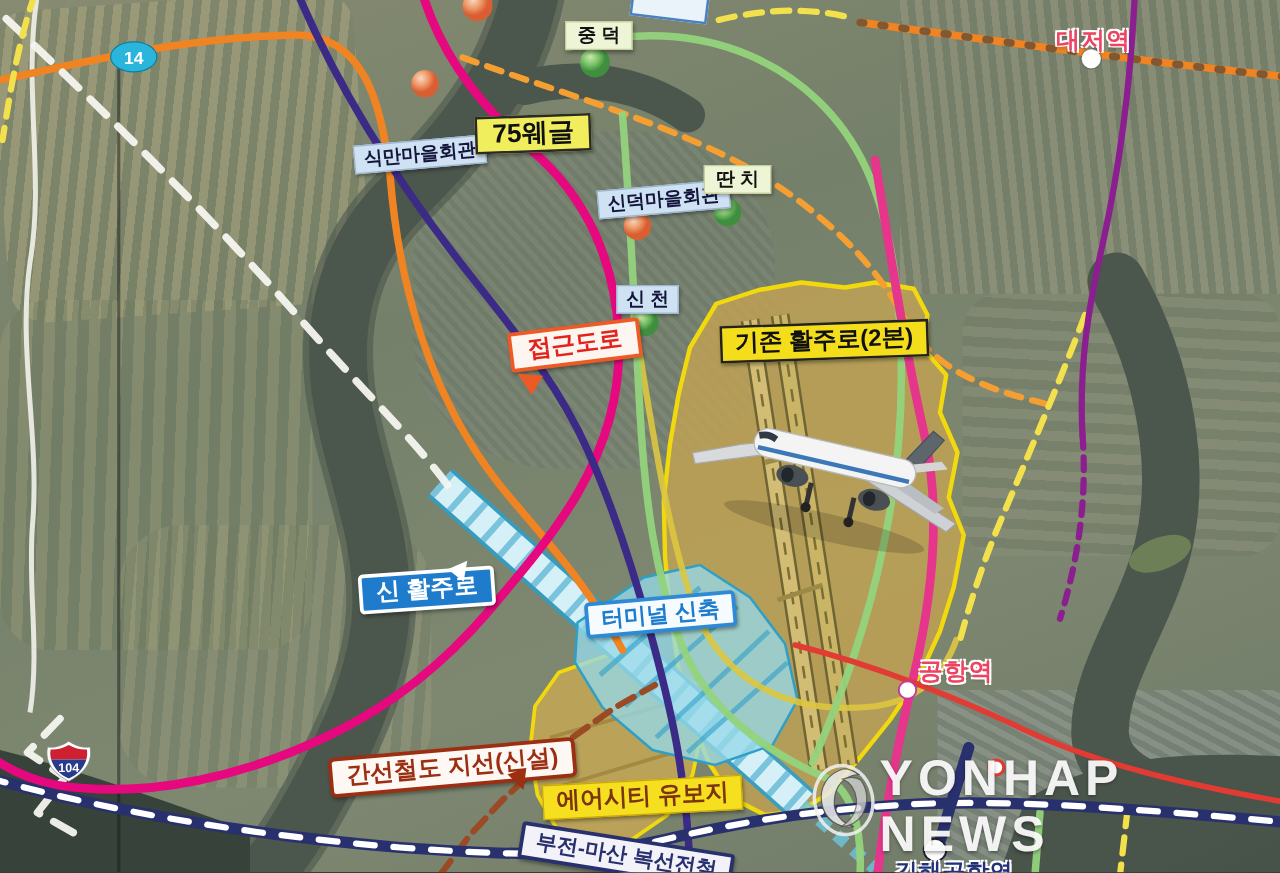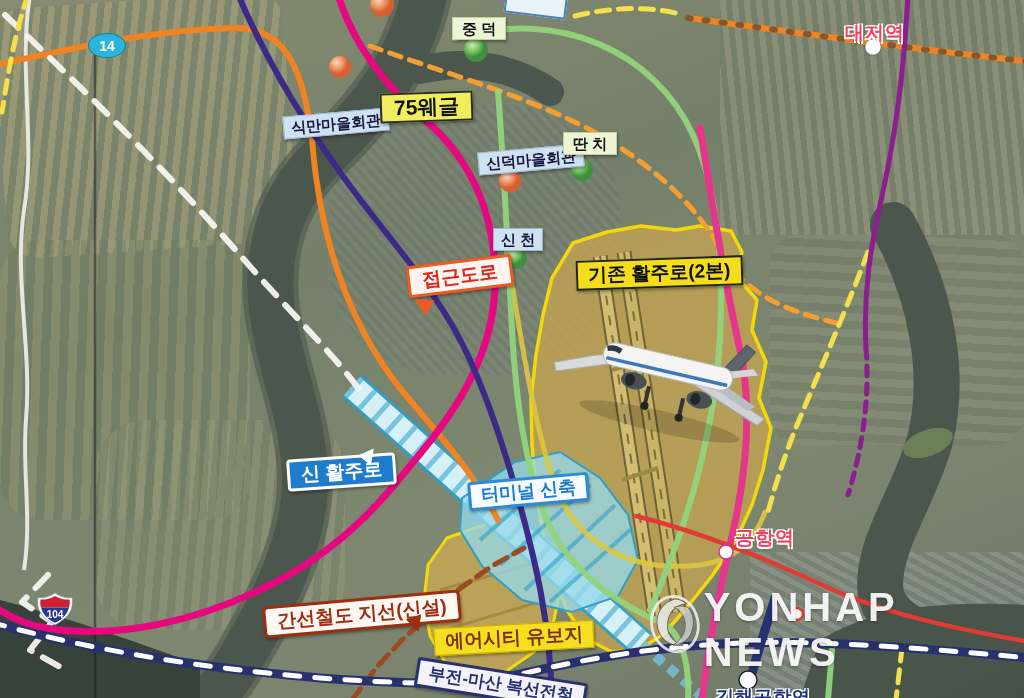--- a/index.html
+++ b/index.html
@@ -83,21 +83,21 @@
   .station-red{color:var(--station-red);}
   .station-navy{color:var(--station-navy);font-size:18px;}
   .box-bujeon{background:#f2f2f8;color:var(--navy-line);font-size:17px;padding:2px 10px;
        border:3px solid var(--navy-line);border-radius:3px;}
   .shield14{position:absolute;left:88px;top:33px;width:36px;height:23px;border-radius:50%;
        background:var(--shield-cyan);border:1.5px solid #0a7fa0;color:#fff;font-weight:bold;
        font-size:14px;display:flex;align-items:center;justify-content:center;}
   .cutlabel{position:absolute;left:505px;top:-12px;width:58px;height:24px;background:#eaf2fa;
        border:2px solid #4a7fc0;transform:rotate(7deg);}
   
-  .watermark{position:absolute;left:648px;top:579px;display:flex;align-items:center;gap:0;
+  .watermark{position:absolute;left:648px;top:595px;display:flex;align-items:center;gap:0;
        pointer-events:none;}
   .wm-text{font-size:40px;font-weight:bold;letter-spacing:4px;color:rgba(255,255,255,.92);
        text-shadow:0 1px 3px rgba(0,0,0,.35);transform:translateY(6px);}
 </style>
 </head>
 <body>
 
 <div class="stage">
 
   <div class="patch p1"></div>

